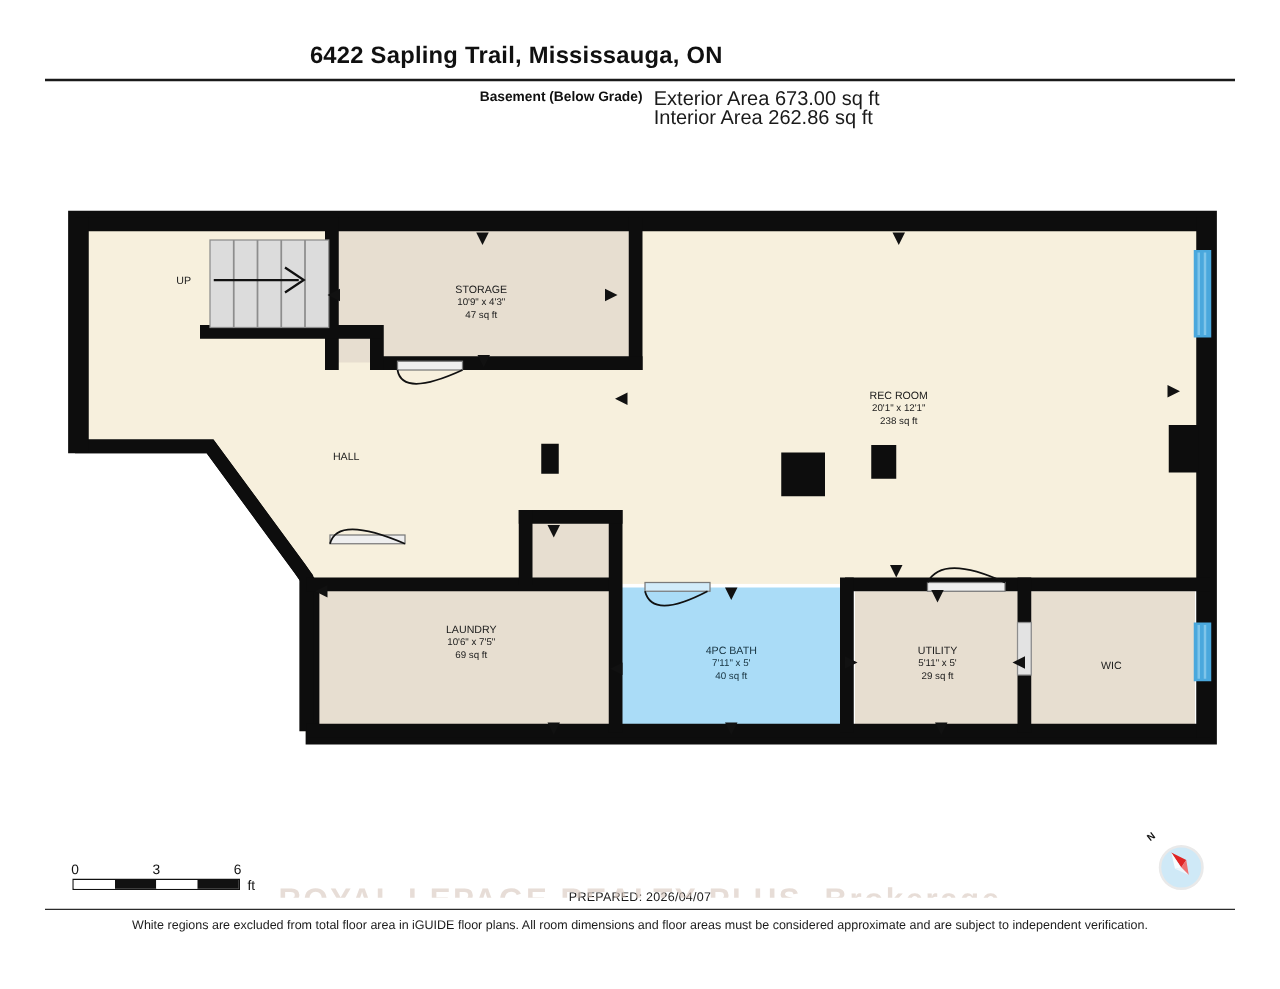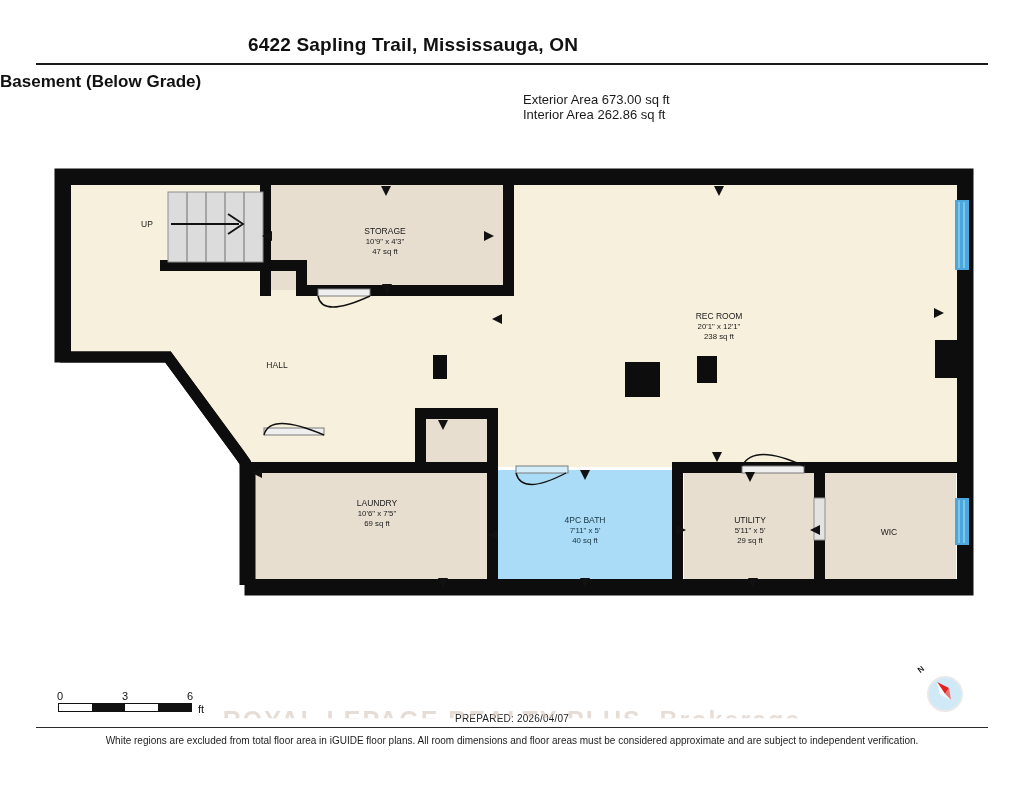--- a/index.html
+++ b/index.html
@@ -13,24 +13,24 @@
   
   #title{
     position:absolute;left:0;top:34px;width:826px;text-align:center;
     font-size:19px;font-weight:bold;color:#101010;letter-spacing:.2px;
   }
   #title-rule{
     position:absolute;left:36px;top:63px;width:952px;height:2px;background:#1a1a1a;
   }
   #subheader{position:absolute;left:0;top:72px;width:1024px;}
   #sub-level{
-    position:absolute;left:0;top:0;width:514px;text-align:left;
-    font-size:17px;font-weight:bold;color:#101010;
-  }
-  #sub-areas{position:absolute;left:523px;top:0;font-size:13px;color:#1a1a1a;line-height:15px;margin-top:20px;}
+    position:absolute;left:0;top:0;width:514px;text-align:right;
+    font-size:11px;font-weight:bold;color:#101010;
+  }
+  #sub-areas{position:absolute;left:523px;top:0;font-size:16px;color:#1a1a1a;line-height:15px;}
 
   
   #plan{position:absolute;left:0;top:0;width:1024px;height:791px;}
 
   
   #prepared{
     position:absolute;left:0;top:699px;width:1024px;text-align:center;
     font-size:10px;color:#1a1a1a;letter-spacing:.2px;margin-top:14px;
   }
   #watermark{

